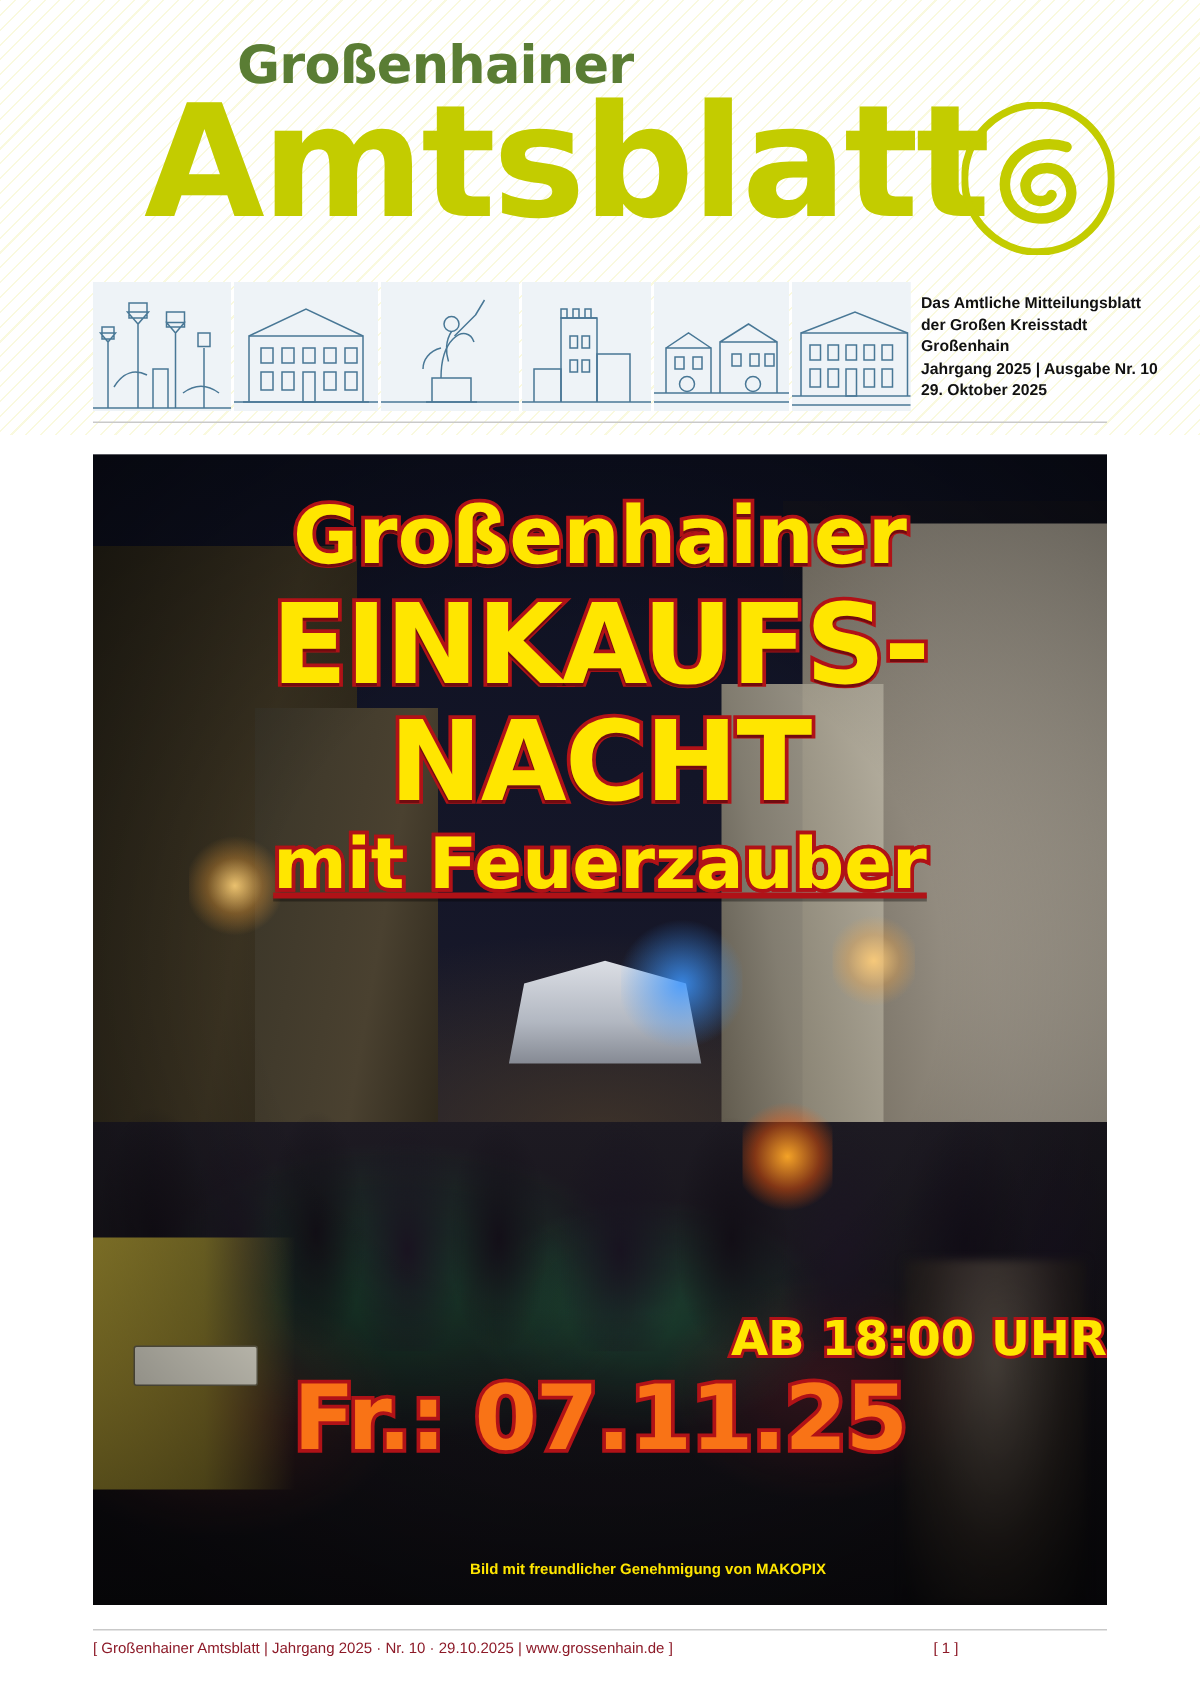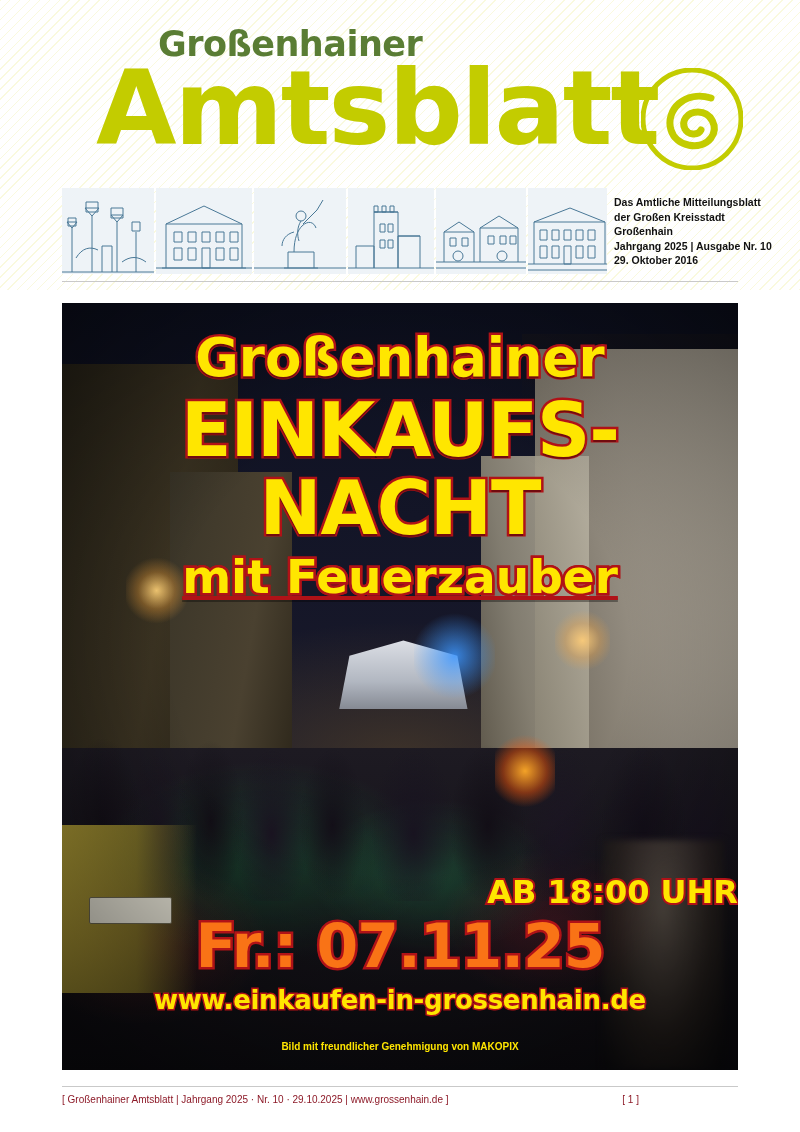--- a/index.html
+++ b/index.html
@@ -331,20 +331,21 @@
   .credit-line {
     position: absolute;
     top: 738px;
     width: 100%;
     text-align: center;
     font-family: "Liberation Sans", sans-serif;
     font-weight: bold;
     font-size: 10px;
     color: #ffe600;
     white-space: nowrap;
+    padding-left: 32px;
   }
 
   
   .footer-rule {
     position: absolute;
     left: 62px;
     top: 1086px;
     width: 676px;
     height: 1px;
     background: #c9c9c9;
@@ -473,21 +474,21 @@
       </svg>
     </div>
 
   </div>
 
   <div class="mast-info">
     <div>Das Amtliche Mitteilungsblatt</div>
     <div>der Großen Kreisstadt</div>
     <div>Großenhain</div>
     <div>Jahrgang 2025 | Ausgabe Nr. 10</div>
-    <div>29. Oktober 2016</div>
+    <div>29. Oktober 2025</div>
   </div>
 
   <div class="mast-rule"></div>
 
   <div class="poster">
 
     <div class="poster-photo">
       <div class="sky"></div>
       <div class="roofline"></div>
       <div class="building-r"></div>
@@ -508,21 +509,20 @@
     </div>
 
     <div class="poster-text">
       <div class="hl hl-1">Großenhainer</div>
       <div class="hl hl-2">EINKAUFS-</div>
       <div class="hl hl-3">NACHT</div>
       <div class="hl hl-4">mit Feuerzauber</div>
 
       <div class="time-line">AB 18:00 UHR</div>
       <div class="date-line">Fr.: 07.11.25</div>
-      <div class="url-line">www.einkaufen-in-grossenhain.de</div>
       <div class="credit-line">Bild mit freundlicher Genehmigung von MAKOPIX</div>
     </div>
 
   </div>
 
   <div class="footer-rule"></div>
   <div class="footer">
     <div class="footer-left">[ Großenhainer Amtsblatt | Jahrgang 2025 · Nr. 10 · 29.10.2025 | www.grossenhain.de ]</div>
     <div class="footer-right">[ 1 ]</div>
   </div>

